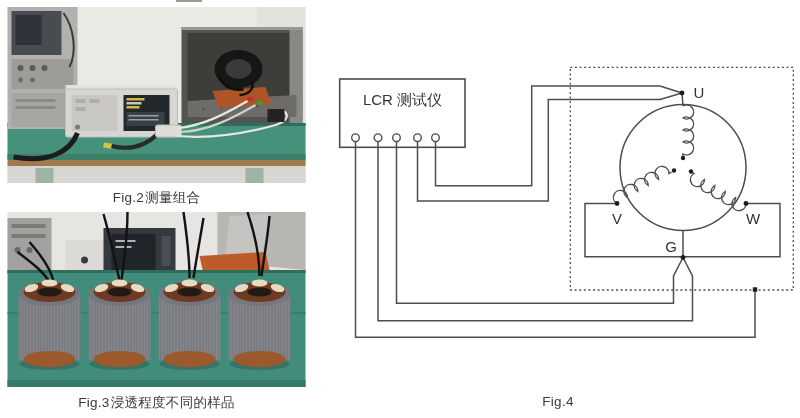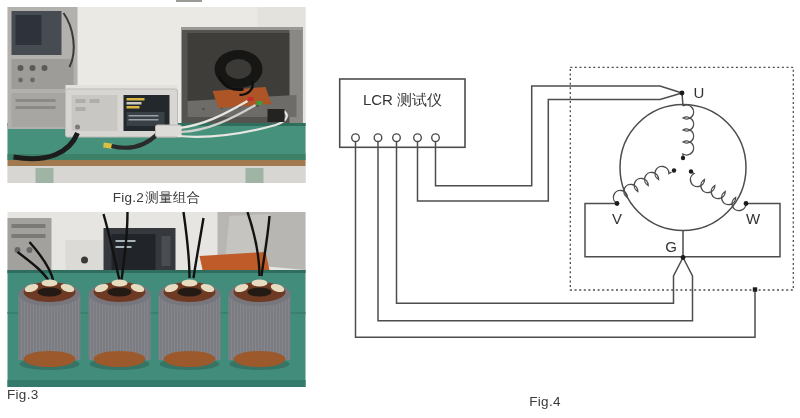--- a/index.html
+++ b/index.html
@@ -10,23 +10,23 @@
   }
   .fig-block{position:absolute;}
   .caption{
     display:flex;justify-content:center;align-items:baseline;gap:1px;
     font-size:13.5px;color:#3a3a3a;letter-spacing:.3px;
   }
   .caption .fig-id{font-weight:400;}
   svg{display:block;}
   svg text{font-family:"Liberation Sans","DejaVu Sans",sans-serif;fill:#333;}
   #diagram-svg{position:absolute;left:0;top:0;}
-  #fig4-caption{position:absolute;left:314px;top:394px;width:462px;align-items:center;}
+  #fig4-caption{position:absolute;left:327px;top:394px;width:462px;align-items:center;}
   #fig2-caption{margin-top:6px;}
-  #fig3-caption{flex-direction:column;}
+  #fig3-caption{margin-top:7px;}
 </style>
 </head>
 <body>
 
 <div style="position:absolute;left:176px;top:0;width:26px;height:2px;background:#9a9a98;"></div>
 
 <div class="fig-block" style="left:7px;top:7px;width:299px;">
   <svg width="299" height="176" viewBox="0 0 298 176">
 
     <g>
@@ -202,20 +202,21 @@
       <ellipse cx="252" cy="82" rx="31" ry="12" fill="#76767c"></ellipse>
       <ellipse cx="252" cy="80" rx="26" ry="10" fill="#6e3a24"></ellipse>
       <ellipse cx="234" cy="76" rx="7" ry="3.6" fill="#e8dcc0" transform="rotate(-18 234 76)"></ellipse>
       <ellipse cx="252" cy="71" rx="8" ry="3.6" fill="#e8dcc0"></ellipse>
       <ellipse cx="270" cy="76" rx="7" ry="3.6" fill="#e8dcc0" transform="rotate(18 270 76)"></ellipse>
       <ellipse cx="252" cy="80" rx="12" ry="4.5" fill="#241a14"></ellipse>
     </g>
   </svg>
   <div class="caption" id="fig3-caption">
     <span class="fig-id">Fig.3</span>
+    <span>浸透程度不同的样品</span>
   </div>
 </div>
 
 <svg id="diagram-svg" width="800" height="418" viewBox="0 0 800 418">
 
   <rect x="570.3" y="67.3" width="223" height="222.7" fill="none" stroke="#4d4d4d" stroke-width="1.3" stroke-dasharray="2 2.6"></rect>
 
   <g>
     <rect x="339.7" y="79" width="125.3" height="68.3" fill="#ffffff" stroke="#4d4d4d" stroke-width="1.6"></rect>
     <text x="402.5" y="105" font-size="15" text-anchor="middle" fill="#333">LCR 测试仪</text>

